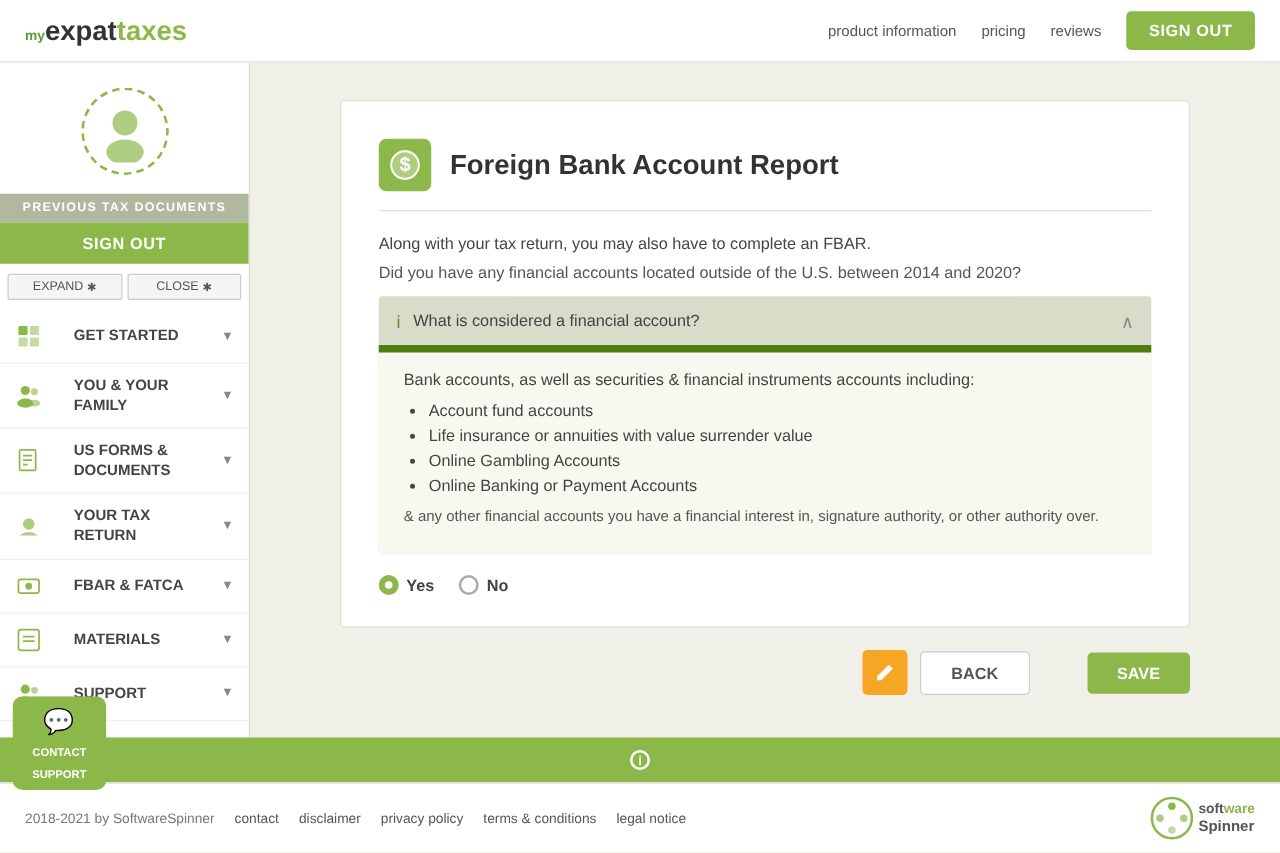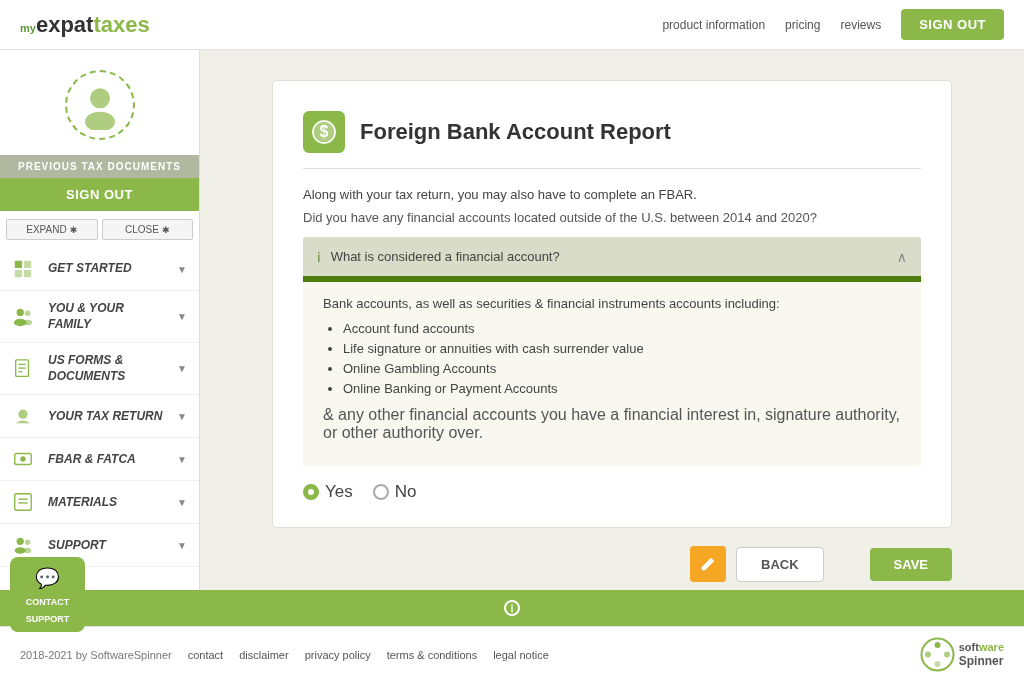--- a/index.html
+++ b/index.html
@@ -21,21 +21,21 @@
     
     .sidebar { width: 200px; background: #fff; border-right: 1px solid #ddd; flex-shrink: 0; display: flex; flex-direction: column; overflow-y: auto; }
     .sidebar-avatar { display: flex; justify-content: center; padding: 20px 0 15px; }
     .avatar-circle { width: 70px; height: 70px; border-radius: 50%; border: 2px dashed #8cb84a; display: flex; align-items: center; justify-content: center; }
     .avatar-icon { width: 50px; height: 50px; }
     .sidebar-prev-docs { background: #b0b8a0; text-align: center; padding: 6px 0; color: #fff; font-size: 10px; letter-spacing: 1px; font-weight: bold; }
     .sidebar-sign-out { background: #8cb84a; text-align: center; padding: 9px 0; color: #fff; font-size: 13px; font-weight: bold; cursor: pointer; margin: 0; letter-spacing: 0.5px; }
     .sidebar-controls { display: flex; gap: 4px; padding: 8px 6px; }
     .sidebar-btn { flex: 1; border: 1px solid #ccc; background: #f5f5f5; padding: 4px 0; font-size: 10px; cursor: pointer; display: flex; align-items: center; justify-content: center; gap: 3px; color: #555; border-radius: 2px; }
     .sidebar-btn .icon-sym { font-size: 9px; }
-    .sidebar-nav-item { display: flex; align-items: center; padding: 10px 12px; border-bottom: 1px solid #f0f0f0; cursor: pointer; gap: 14px; color: #444; font-size: 12px; font-weight: bold; font-style: italic; }
+    .sidebar-nav-item { display: flex; align-items: center; padding: 10px 12px; border-bottom: 1px solid #f0f0f0; cursor: pointer; gap: 25px; color: #444; font-size: 12px; font-weight: bold; }
     .sidebar-nav-item .nav-icon { width: 22px; height: 22px; flex-shrink: 0; }
     .sidebar-nav-item .nav-label { flex: 1; line-height: 1.3; }
     .sidebar-nav-item .chevron { color: #888; font-size: 10px; margin-left: auto; }
 
     
     .content { flex: 1; background: #f0f0e8; padding: 30px 40px; overflow-y: auto; display: flex; flex-direction: column; }
     .card { background: #fff; border: 1px solid #e0e0d8; border-radius: 4px; padding: 30px 30px 25px; max-width: 680px; margin: 0 auto; width: 100%; }
     .card-header { display: flex; align-items: center; gap: 15px; border-bottom: 1px solid #ddd; padding-bottom: 15px; margin-bottom: 18px; }
     .card-icon { width: 42px; height: 42px; background: #8cb84a; border-radius: 6px; display: flex; align-items: center; justify-content: center; flex-shrink: 0; }
     .card-title { font-size: 22px; color: #333; }
@@ -46,30 +46,30 @@
     
     .accordion { background: #d8dcc8; border-radius: 3px; margin-bottom: 16px; }
     .accordion-header { display: flex; align-items: center; padding: 10px 14px; gap: 10px; cursor: pointer; }
     .accordion-icon { color: #6a8a3a; font-size: 14px; }
     .accordion-title { font-size: 13px; color: #444; flex: 1; }
     .accordion-toggle { color: #888; font-size: 14px; }
     .accordion-body { background: #f8f8f0; padding: 14px 20px; border-top: 6px solid #4d7c0f; font-size: 13px; color: #444; }
     .accordion-body p { margin-bottom: 10px; }
     .accordion-body ul { padding-left: 20px; margin-bottom: 10px; }
     .accordion-body ul li { margin-bottom: 5px; }
-    .accordion-body .note { font-size: 16px; color: #555; margin-top: 10px; }
+    .accordion-body .note { font-size: 12px; color: #555; margin-top: 10px; }
 
     
     .radio-group { display: flex; gap: 20px; align-items: center; margin-top: 14px; }
     .radio-item { display: flex; align-items: center; gap: 6px; cursor: pointer; }
     .radio-circle { width: 16px; height: 16px; border-radius: 50%; border: 2px solid #8cb84a; display: flex; align-items: center; justify-content: center; }
     .radio-circle.selected { background: #8cb84a; }
     .radio-circle.selected::after { content: ''; width: 6px; height: 6px; background: #fff; border-radius: 50%; }
     .radio-circle.unselected { border-color: #aaa; }
-    .radio-label { font-size: 17px; color: #444; }
+    .radio-label { font-size: 13px; color: #444; font-weight: bold; }
 
     
     .bottom-controls { max-width: 680px; margin: 18px auto 0; width: 100%; display: flex; justify-content: flex-end; align-items: center; gap: 10px; }
     .edit-btn { background: #f5a623; border: none; width: 36px; height: 36px; border-radius: 4px; cursor: pointer; display: flex; align-items: center; justify-content: center; color: #fff; font-size: 15px; }
     .back-btn { background: #fff; border: 1px solid #ccc; padding: 9px 24px; border-radius: 4px; font-size: 13px; cursor: pointer; color: #555; font-weight: bold; }
     .save-btn { background: #8cb84a; border: none; padding: 9px 24px; border-radius: 4px; font-size: 13px; cursor: pointer; color: #fff; font-weight: bold; margin-left: 36px; }
 
     
     .bottom-banner { background: #8cb84a; color: #fff; text-align: center; padding: 10px; font-size: 12px; font-weight: bold; display: flex; align-items: center; justify-content: center; gap: 8px; flex-shrink: 0; cursor: pointer; }
     .bottom-banner .info-icon { width: 16px; height: 16px; border-radius: 50%; border: 2px solid #fff; display: flex; align-items: center; justify-content: center; font-size: 10px; font-weight: bold; }
@@ -214,21 +214,21 @@
       <div class="accordion">
         <div class="accordion-header">
           <span class="accordion-icon">ℹ</span>
           <span class="accordion-title">What is considered a financial account?</span>
           <span class="accordion-toggle">∧</span>
         </div>
         <div class="accordion-body">
           <p>Bank accounts, as well as securities &amp; financial instruments accounts including:</p>
           <ul>
             <li>Account fund accounts</li>
-            <li>Life signature or annuities with cash surrender value</li>
+            <li>Life insurance or annuities with value surrender value</li>
             <li>Online Gambling Accounts</li>
             <li>Online Banking or Payment Accounts</li>
           </ul>
           <p class="note">&amp; any other financial accounts you have a financial interest in, signature authority, or other authority over.</p>
         </div>
       </div>
 
       <div class="radio-group">
         <div class="radio-item">
           <div class="radio-circle selected"></div>

